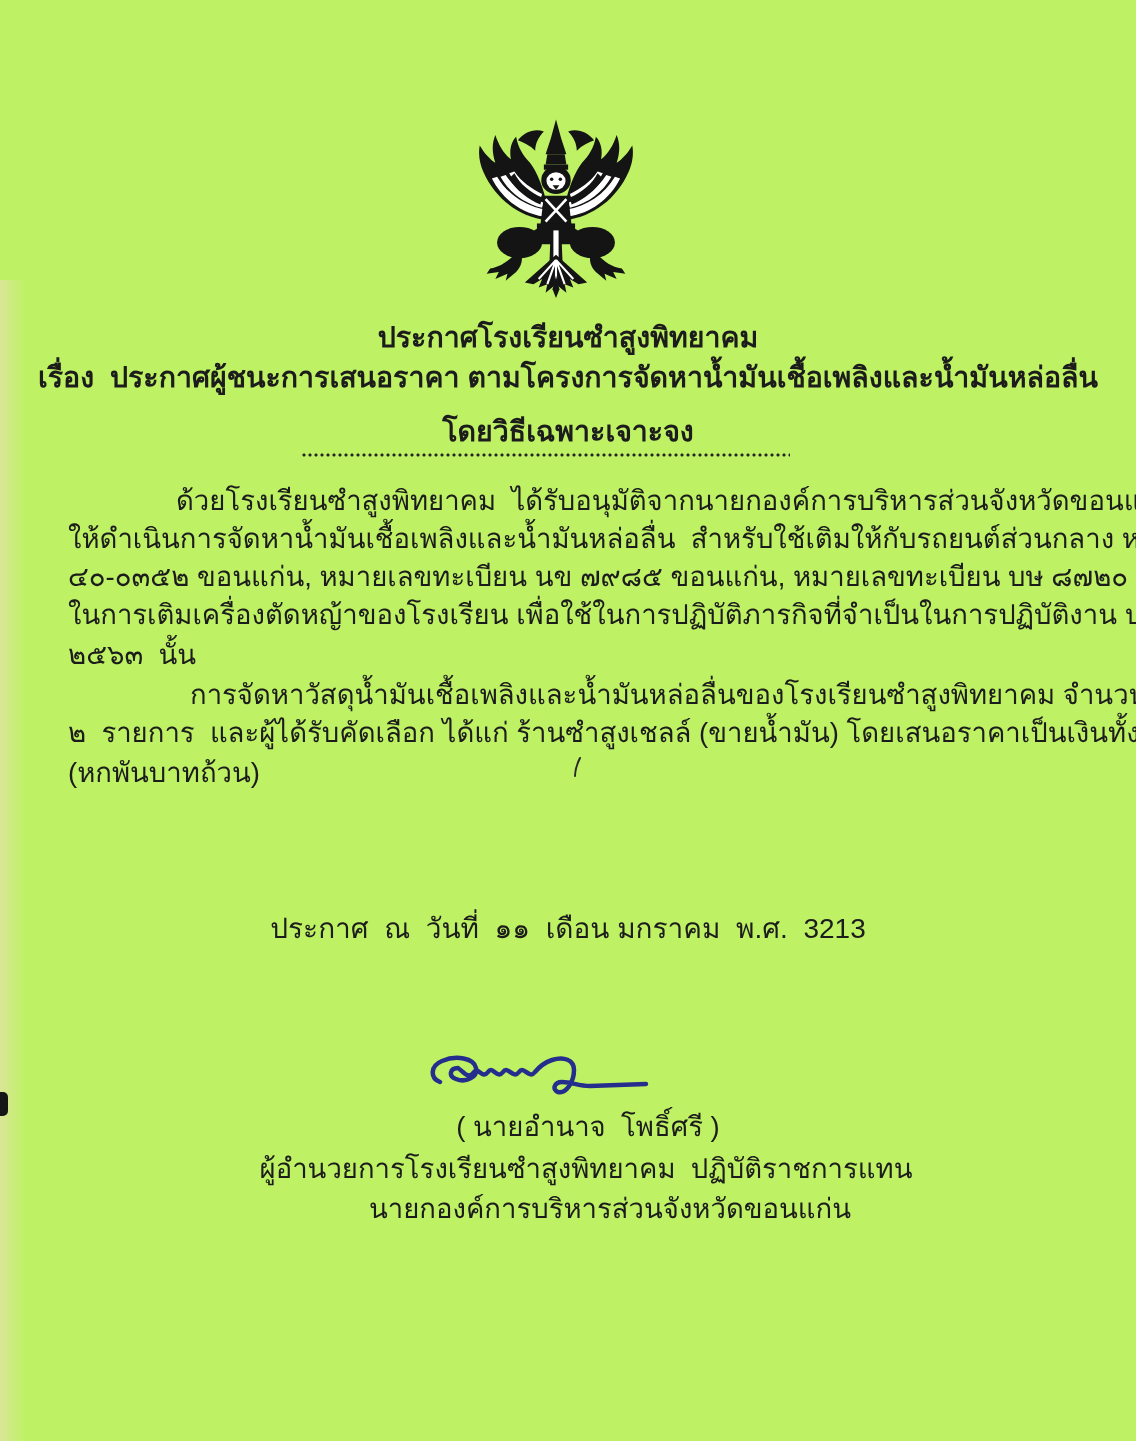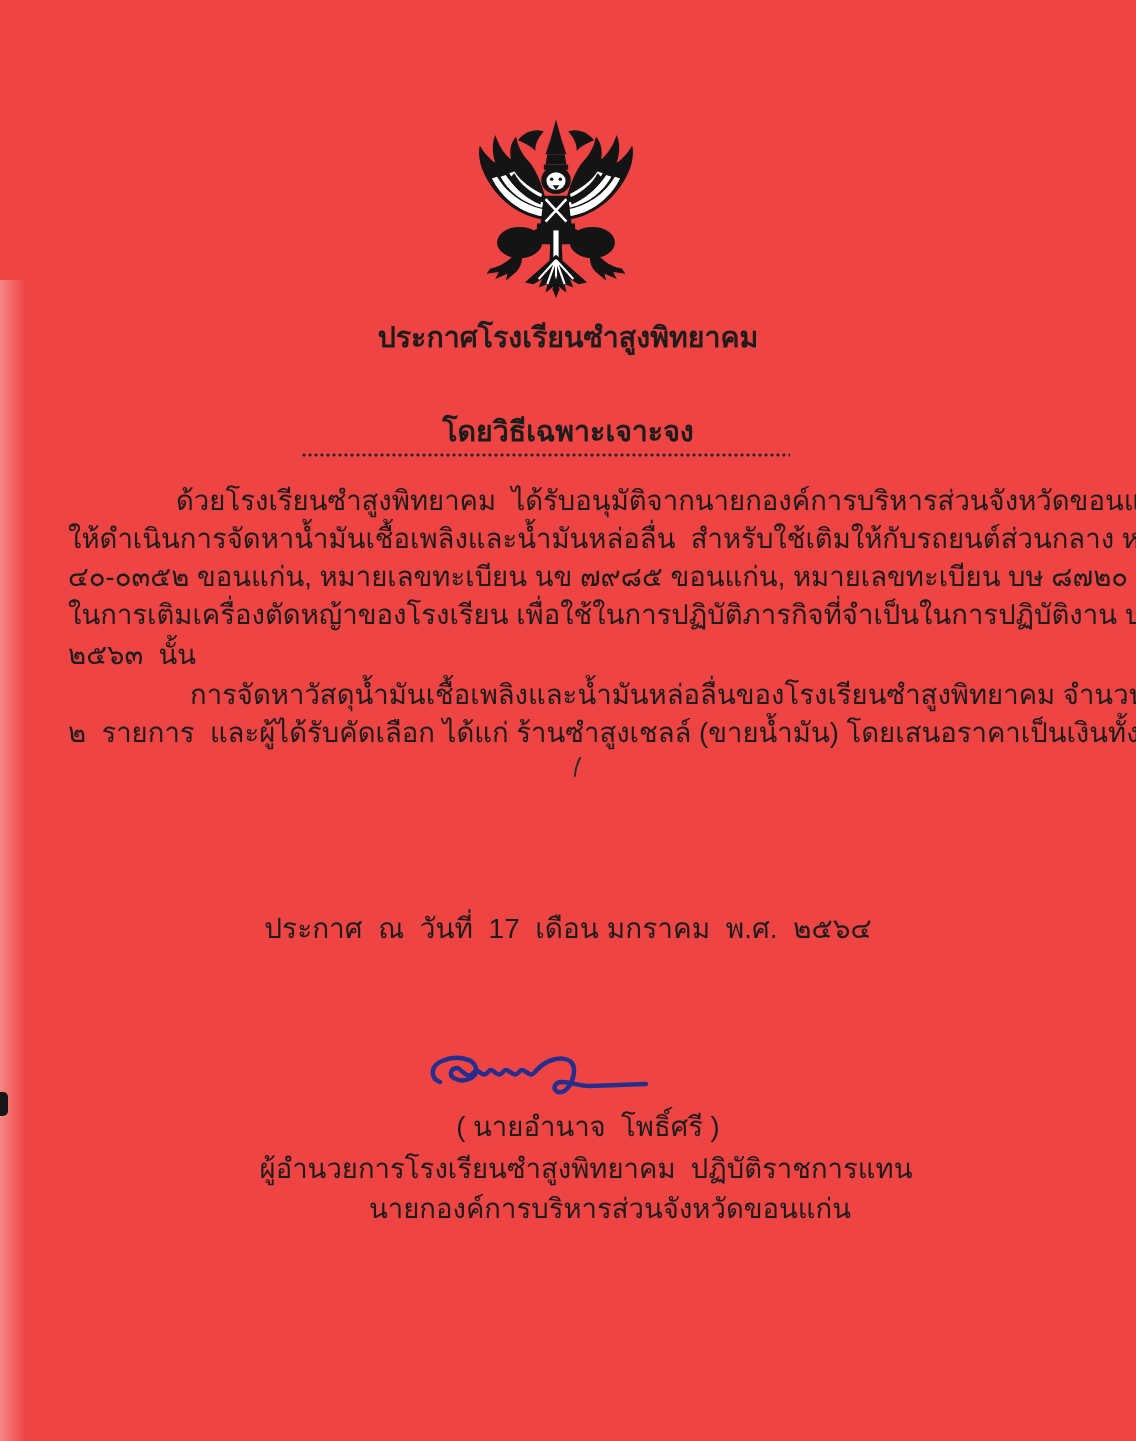--- a/index.html
+++ b/index.html
@@ -5,21 +5,21 @@
   html,body{margin:0;padding:0;}
   body{
     width:1136px;height:1441px;
     background:#f3f2ef;
     font-family:"Liberation Sans", sans-serif;
     position:relative;
     overflow:hidden;
   }
   .page{
     position:absolute;left:0;top:0;width:1136px;height:1441px;
-    background:#ef4444;
+    background:#bef264;
     color:#1c1c1c;
   }
   
   .edge-tint{
     position:absolute;left:0;top:280px;width:26px;height:1161px;
     background:linear-gradient(90deg, rgba(252,214,214,0.45), rgba(252,214,214,0));
     pointer-events:none;
   }
   .scan-blot{
     position:absolute;left:0px;top:1092px;width:8px;height:24px;
@@ -110,40 +110,42 @@
 
         <path d="M100,160 L64,192 L74,194 L84,188 L80,198 L90,194 L88,204 L98,196 L100,206 L102,196 L112,204 L110,194 L120,198 L116,188 L126,194 L136,192 Z"></path>
         <path d="M100,166 L80,188 M100,166 L90,194 M100,166 L100,198 M100,166 L110,194 M100,166 L120,188" stroke="#ffffff" stroke-width="2.4"></path>
 
         <path d="M100,184 L104,200 L100,210 L96,200 Z"></path>
       </g>
     </svg>
   </div>
 
   <div class="line centered hdr" style="top:318px;">ประกาศโรงเรียนซำสูงพิทยาคม</div>
+  <div class="line centered hdr" style="top:358px;">เรื่อง  ประกาศผู้ชนะการเสนอราคา ตามโครงการจัดหาน้ำมันเชื้อเพลิงและน้ำมันหล่อลื่น</div>
   <div class="line centered hdr" style="top:412px;">โดยวิธีเฉพาะเจาะจง</div>
 
   <div class="dotted-rule"></div>
 
   <div class="line body-left indent1" style="top:482px;">ด้วยโรงเรียนซำสูงพิทยาคม  ได้รับอนุมัติจากนายกองค์การบริหารส่วนจังหวัดขอนแก่น</div>
   <div class="line body-left" style="top:520px;">ให้ดำเนินการจัดหาน้ำมันเชื้อเพลิงและน้ำมันหล่อลื่น  สำหรับใช้เติมให้กับรถยนต์ส่วนกลาง หมายเลขทะเบียน</div>
   <div class="line body-left" style="top:558px;">๔๐-๐๓๕๒ ขอนแก่น, หมายเลขทะเบียน นข ๗๙๘๕ ขอนแก่น, หมายเลขทะเบียน บษ ๘๗๒๐ ขอนแก่น และใช้</div>
   <div class="line body-left" style="top:596px;">ในการเติมเครื่องตัดหญ้าของโรงเรียน เพื่อใช้ในการปฏิบัติภารกิจที่จำเป็นในการปฏิบัติงาน ประจำเดือน ธันวาคม</div>
   <div class="line body-left" style="top:636px;">๒๕๖๓  นั้น</div>
 
   <div class="line body-left indent2" style="top:676px;">การจัดหาวัสดุน้ำมันเชื้อเพลิงและน้ำมันหล่อลื่นของโรงเรียนซำสูงพิทยาคม จำนวน ๑ โครงการ</div>
   <div class="line body-left" style="top:714px;">๒  รายการ  และผู้ได้รับคัดเลือก ได้แก่ ร้านซำสูงเชลล์ (ขายน้ำมัน) โดยเสนอราคาเป็นเงินทั้งสิ้น ๖,๐๐๐.- บาท</div>
+  <div class="line body-left" style="top:754px;">(หกพันบาทถ้วน)</div>
 
   <div class="stray-mark">
     <svg viewBox="0 0 10 22" width="10" height="22" xmlns="http://www.w3.org/2000/svg">
       <path d="M8,2 C5,8 3,14 3,20" stroke="#2a2a2a" stroke-width="2" fill="none" stroke-linecap="round"></path>
     </svg>
   </div>
 
-  <div class="line centered date-line">ประกาศ  ณ  วันที่  17  เดือน มกราคม  พ.ศ.  ๒๕๖๔</div>
+  <div class="line centered date-line">ประกาศ  ณ  วันที่  ๑๑  เดือน มกราคม  พ.ศ.  3213</div>
 
   <div class="signature">
     <svg viewBox="0 0 250 76" width="250" height="76" xmlns="http://www.w3.org/2000/svg">
       <path d="M22,40 C12,36 12,24 24,19 C38,13 56,16 58,26 C60,35 48,41 38,37 C30,34 32,26 40,26
                C46,30 50,38 56,30 C60,24 64,38 70,30 C75,23 79,38 85,30 C90,23 95,38 101,30
                C106,23 111,38 117,30 C122,24 128,20 134,18 C146,14 156,18 156,28
                C156,40 148,52 140,50 C134,48 136,40 144,40 C154,40 160,44 172,44 L228,42" fill="none" stroke="#252e8c" stroke-width="4.5" stroke-linecap="round"></path>
     </svg>
   </div>
 

